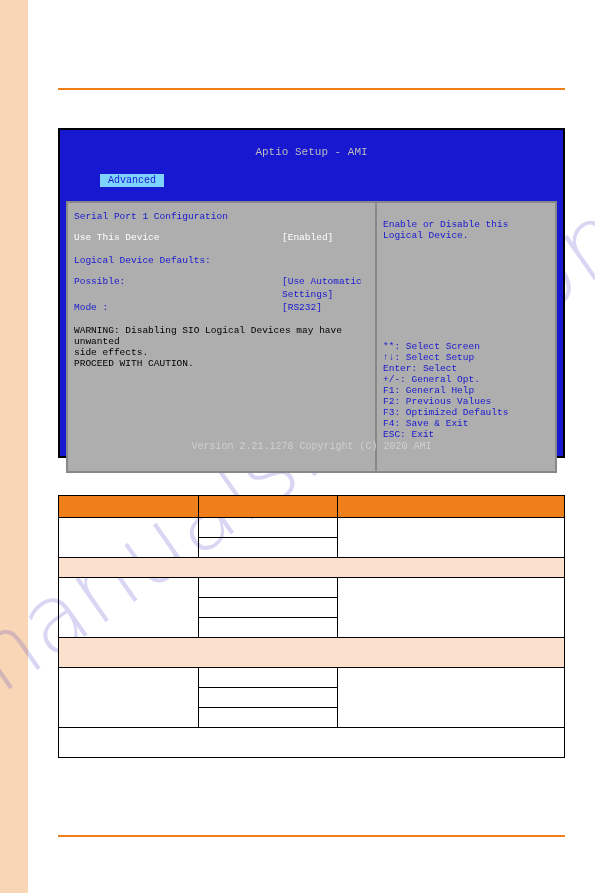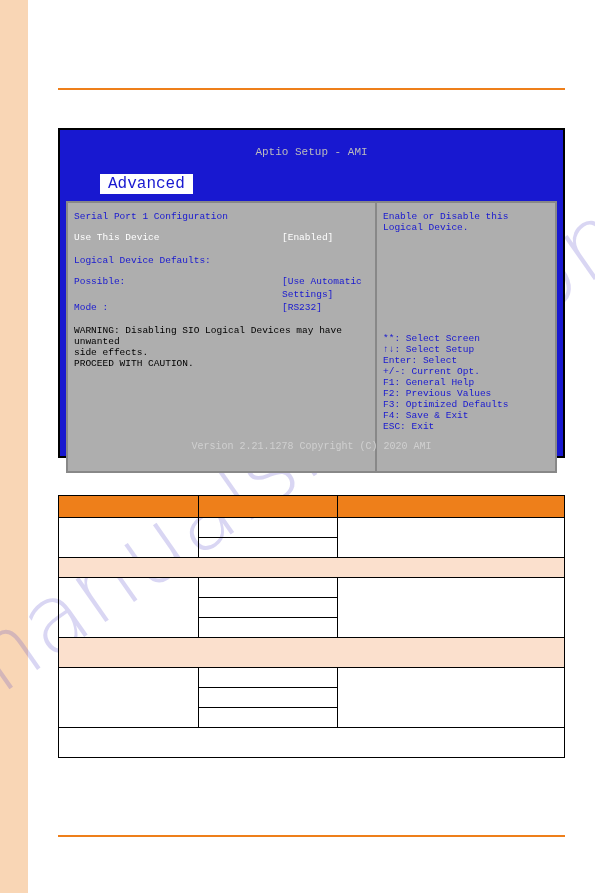--- a/index.html
+++ b/index.html
@@ -40,24 +40,24 @@
     font-size: 11px;
     padding: 16px 0;
   }
   .tab-row {
     position: relative;
     height: 16px;
   }
   .tab {
     position: absolute;
     left: 40px; top: 0;
-    background: #ffffff;
+    background: #7dd3fc;
     color: #1818d0;
     font-family: "Courier New", monospace;
-    font-size: 16px;
+    font-size: 10px;
     padding: 1px 8px;
   }
   .bios-body {
     position: relative;
     margin: 11px 6px 0 6px;
     height: 272px;
     background: #aeaeae;
     border: 2px solid #888;
     font-family: "Courier New", monospace;
     font-size: 9.5px;
@@ -69,21 +69,21 @@
     width: 310px;
     height: 100%;
     padding: 8px 6px;
   }
   .bios-side {
     position: absolute;
     right: 0; top: 0;
     width: 180px;
     height: 100%;
     border-left: 2px solid #888;
-    padding: 8px 6px;
+    padding: 16px 6px;
   }
   .bios-row { display: flex; margin-bottom: 2px; gap: 48px; }
   .bios-row .lbl { flex: 0 0 160px; }
   .bios-row .val { flex: 1; }
   .white { color: #fff; }
   .black { color: #000; }
   .bios-footer {
     position: absolute;
     left: 0; bottom: 4px;
     width: 100%;
@@ -173,21 +173,21 @@
       <div style="height:10px;"></div>
       <div class="black">WARNING: Disabling SIO Logical Devices may have unwanted</div>
       <div class="black">side effects.</div>
       <div class="black">PROCEED WITH CAUTION.</div>
     </div>
     <div class="bios-side">
       <div style="margin-bottom:100px;">Enable or Disable this Logical Device.</div>
       <div>**: Select Screen</div>
       <div>↑↓: Select Setup</div>
       <div>Enter: Select</div>
-      <div>+/-: Current Opt.</div>
+      <div>+/-: General Opt.</div>
       <div>F1: General Help</div>
       <div>F2: Previous Values</div>
       <div>F3: Optimized Defaults</div>
       <div>F4: Save &amp; Exit</div>
       <div>ESC: Exit</div>
     </div>
   </div>
   <div class="bios-footer">Version 2.21.1278 Copyright (C) 2020 AMI</div>
 </div>
 

